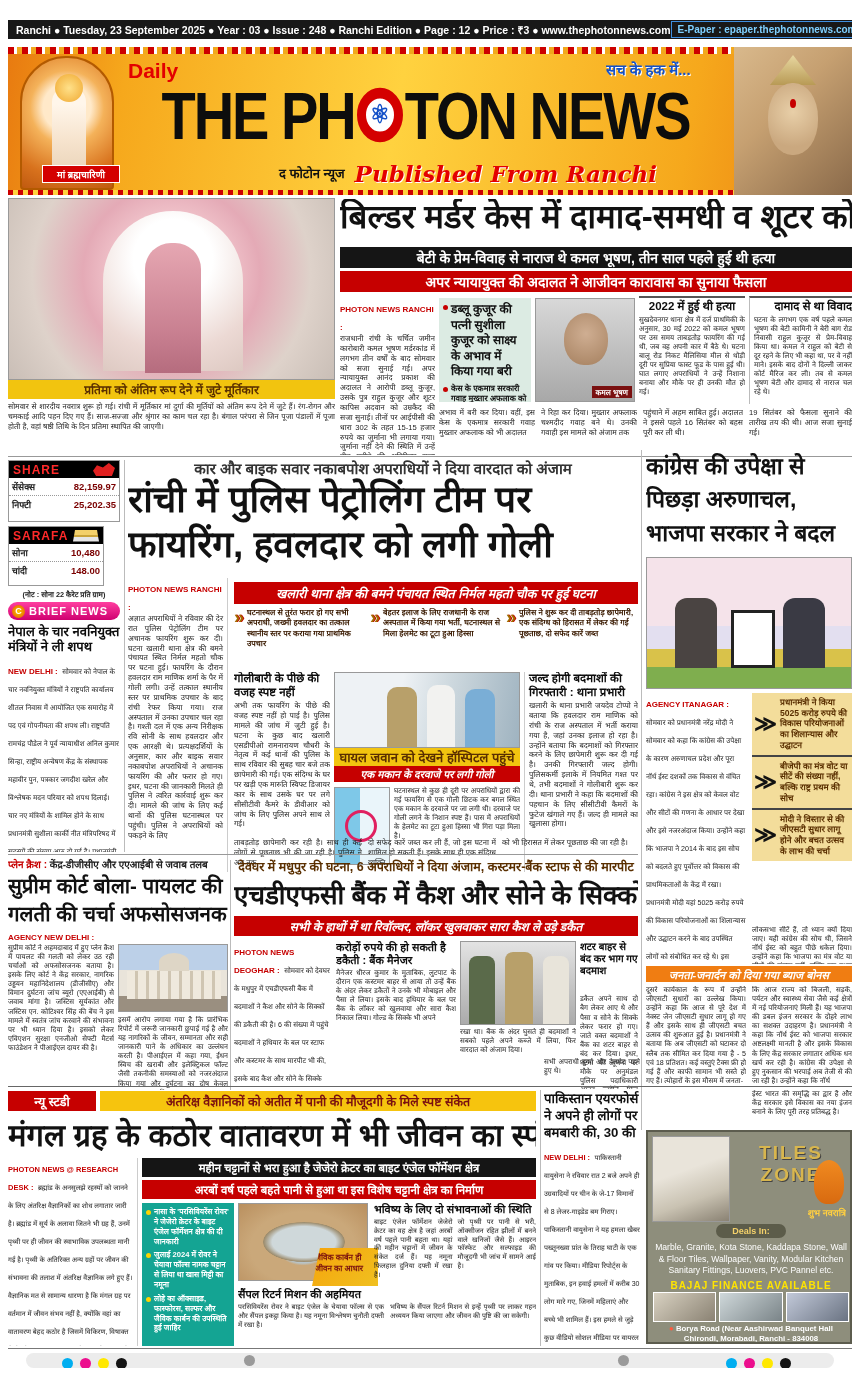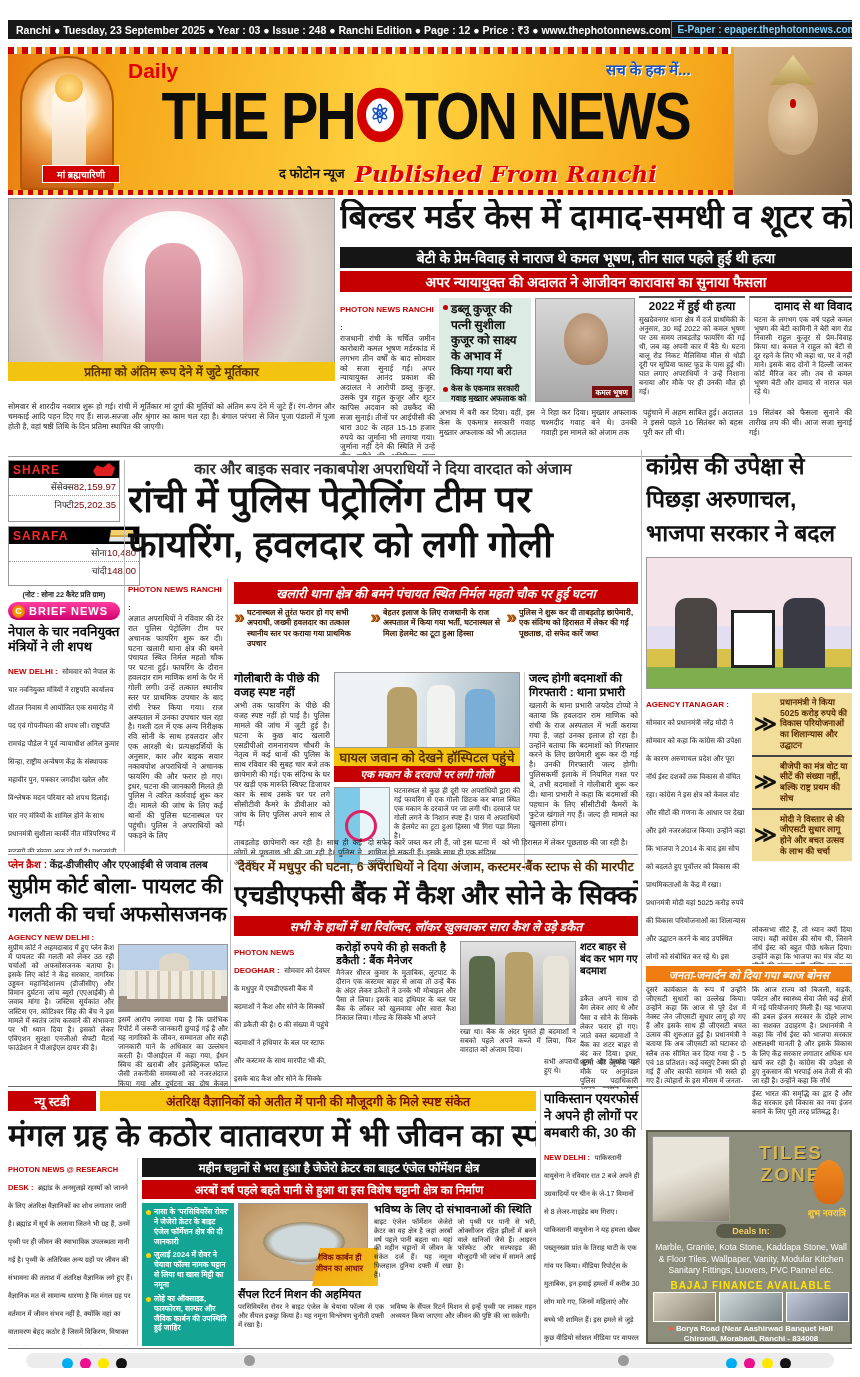--- a/index.html
+++ b/index.html
@@ -7,21 +7,21 @@
 body{position:relative;background:#fff;font-family:"Liberation Sans",sans-serif;overflow:hidden;color:#111}
 .abs{position:absolute;overflow:hidden}
 .body-sm{font-size:7.6px;line-height:1.3;text-align:justify;color:#1c1c1c}
 .body-xs{font-size:7.1px;line-height:1.28;text-align:justify;color:#1c1c1c}
 .byline{color:#c60000;font-weight:bold;font-size:8px;display:inline}
 .strip{color:#fff;font-weight:700;text-align:center;display:flex;align-items:center;justify-content:center}
 .red{background:#c60000}.blk{background:#151515}
 .subhead{font-weight:800;color:#0d0d0d;line-height:1.18}
 .rule{position:absolute;background:#999;height:1px}
 .vrule{position:absolute;background:#bbb;width:1px}
-.mrow{display:flex;justify-content:flex-end;align-items:center;border-bottom:1px dotted #999;padding:2px 3px;font-weight:normal}
+.mrow{display:flex;justify-content:space-between;align-items:center;border-bottom:1px dotted #999;padding:2px 3px;font-weight:bold}
 .mrow .lab{font-size:9px;color:#222}.mrow .val{font-size:9.5px;color:#7a0000}
 .chev{color:#a36b00;font-weight:900;font-size:18px;line-height:1;text-shadow:1px 0 #c60000;margin-right:3px;flex:none}
 .ybox{background:#f3dd9b;border-bottom:2px solid #444;display:flex;align-items:center;padding:4px 2px}
 .ybox .yt{font-size:8.6px;font-weight:bold;color:#5a2f00;line-height:1.25}
 .photo{border:1px solid #999}
 .capY{background:#f2c40f;color:#5a2f00;font-weight:bold;text-align:center}
 .dot{border-radius:50%;width:11px;height:11px;display:inline-block;margin-right:7px}
 </style>
 </head>
 <body>
@@ -62,21 +62,21 @@
     <div class="abs" style="left:36px;top:8px;width:46px;height:30px;background:linear-gradient(#e8d7a0,#b89a55);clip-path:polygon(50% 0,100% 100%,0 100%)"></div>
     <div class="abs" style="left:34px;top:36px;width:50px;height:72px;border-radius:48%;background:radial-gradient(circle at 50% 40%,#e8cfa8,#caa87f 70%)"></div>
     <div class="abs" style="left:56px;top:52px;width:6px;height:9px;border-radius:50%;background:#c60000"></div>
   </div>
 </div>
 
 <div class="abs photo" style="left:8px;top:198px;width:327px;height:182px;background:radial-gradient(circle at 50% 42%,#f2c6cd 0 28%,#e4aab6 46%,#ded2ca 72%,#c9beb6 100%)">
   <div class="abs" style="left:94px;top:12px;width:140px;height:160px;border-radius:70px 70px 0 0;background:radial-gradient(circle at 50% 30%,#fff 0 30%,#ecd9d4 70%,#ddc9c2)"></div>
   <div class="abs" style="left:136px;top:44px;width:56px;height:130px;border-radius:26px 26px 0 0;background:linear-gradient(180deg,#e6a7b2,#c87f90 70%,#b56c7e)"></div>
 </div>
-<div class="abs capY" style="left:8px;top:362px;width:327px;height:19px;font-size:12px;display:flex;align-items:center;justify-content:center">
+<div class="abs capY" style="left:8px;top:380px;width:327px;height:19px;font-size:12px;display:flex;align-items:center;justify-content:center">
   <span>प्रतिमा को अंतिम रूप देने में जुटे मूर्तिकार</span>
 </div>
 <div class="abs body-sm" style="left:8px;top:402px;width:327px;height:50px">सोमवार से शारदीय नवरात्र शुरू हो गई। रांची में मूर्तिकार मां दुर्गा की मूर्तियों को अंतिम रूप देने में जुटे हैं। रंग-रोगन और चमकाई आदि पहन दिए गए हैं। साज-सज्जा और श्रृंगार का काम चल रहा है। बंगाल परंपरा से जिन पूजा पंडालों में पूजा होती है, वहां षष्ठी तिथि के दिन प्रतिमा स्थापित की जाएगी।</div>
 
 <div class="abs" style="left:340px;top:199px;width:512px;height:45px;font-size:33px;font-weight:900;line-height:1.1;white-space:nowrap">बिल्डर मर्डर केस में दामाद-समधी व शूटर को उम्रकैद</div>
 <div class="abs strip blk" style="left:340px;top:247px;width:512px;height:21px;font-size:14px">
     <span>बेटी के प्रेम-विवाह से नाराज थे कमल भूषण, तीन साल पहले हुई थी हत्या</span>
   </div>
 <div class="abs strip red" style="left:340px;top:271px;width:512px;height:21px;font-size:14px">
     <span>अपर न्यायायुक्त की अदालत ने आजीवन कारावास का सुनाया फैसला</span>
@@ -122,21 +122,21 @@
   </div>
   <div class="mrow">
       <span class="lab">सेंसेक्स</span>
       <span class="val">82,159.97</span>
     </div>
   <div class="mrow" style="border-bottom:none">
       <span class="lab">निफ्टी</span>
       <span class="val">25,202.35</span>
     </div>
 </div>
-<div class="abs" style="left:8px;top:526px;width:132px;height:60px;border:1px solid #999">
+<div class="abs" style="left:8px;top:526px;width:96px;height:60px;border:1px solid #999">
   <div style="background:#000;height:17px;display:flex;align-items:center;padding:0 4px">
     <span style="color:#ff2a2a;font-weight:900;font-size:12px;letter-spacing:1px">SARAFA</span>
     <span style="margin-left:auto;width:26px;height:12px;background:linear-gradient(180deg,#f3d06a 0 45%,#caa43a 45% 55%,#e6e6e6 55% 100%);clip-path:polygon(8% 0,92% 0,100% 100%,0 100%)"></span>
   </div>
   <div class="mrow">
       <span class="lab">सोना</span>
       <span class="val">10,480</span>
     </div>
   <div class="mrow" style="border-bottom:none">
       <span class="lab">चांदी</span>

